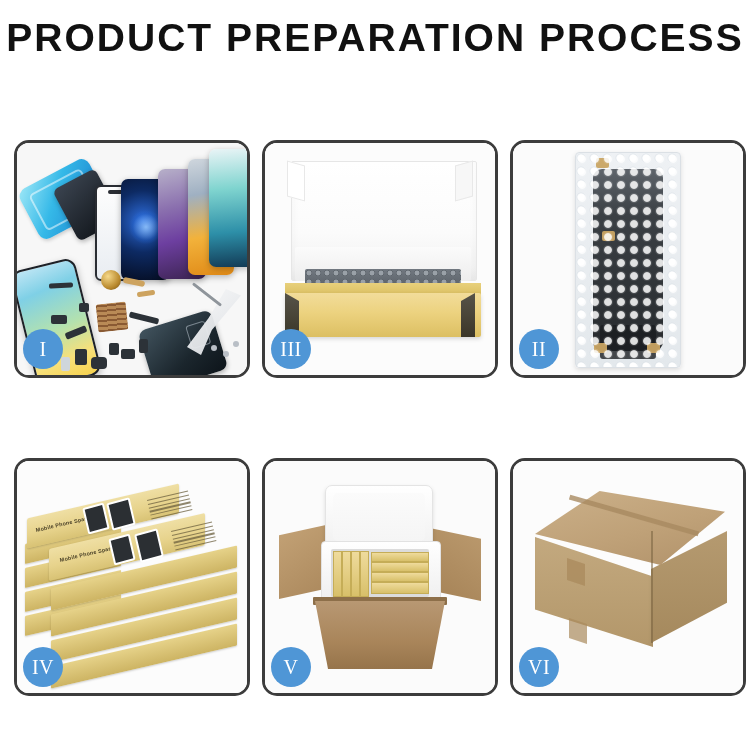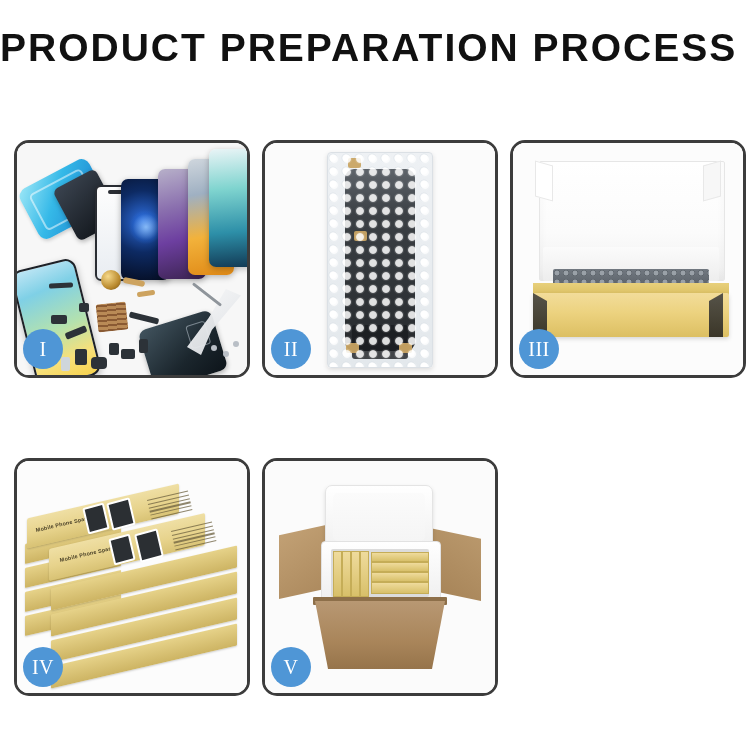--- a/index.html
+++ b/index.html
@@ -5,21 +5,21 @@
   html,body{margin:0;padding:0;}
   body{
     width:750px;height:750px;
     background:#ffffff;
     font-family:"Liberation Sans","DejaVu Sans",sans-serif;
     overflow:hidden;
     position:relative;
   }
   .page{width:750px;height:750px;position:relative;}
 
-  .header{padding-top:28px;}
+  .header{padding-top:18px;text-align:center;}
   .title{
     font-size:39px;font-weight:700;letter-spacing:2.0px;
     color:#111111;line-height:1.0;white-space:nowrap;
   }
   .subtitle{
     margin-top:15px;font-size:15.5px;font-weight:400;
     color:#1a1a1a;letter-spacing:0.15px;white-space:nowrap;
   }
 
   .grid{
@@ -437,53 +437,53 @@
           <div class="screw s3"></div>
         </div>
       </div>
       <div class="badge">
         <span>I</span>
       </div>
     </div>
 
     <div class="panel">
       <div class="panel-inner">
+        <div class="scene p3">
+          <div class="b3-lid"></div>
+          <div class="b3-lid-flapL"></div>
+          <div class="b3-lid-flapR"></div>
+          <div class="b3-foam"></div>
+          <div class="b3-contents"></div>
+          <div class="b3-side"></div>
+          <div class="b3-front"></div>
+          <div class="b3-cornerL"></div>
+          <div class="b3-cornerR"></div>
+        </div>
+      </div>
+      <div class="badge">
+        <span>III</span>
+      </div>
+    </div>
+
+    <div class="panel">
+      <div class="panel-inner">
         <div class="scene p2">
           <div class="bubble-bag">
             <div class="bb-screen"></div>
             <div class="bb-flex"></div>
             <div class="bb-tape t1"></div>
             <div class="bb-tape t2"></div>
             <div class="bb-tape t3"></div>
             <div class="bb-tape t4"></div>
             <div class="bb-overlay"></div>
           </div>
         </div>
       </div>
       <div class="badge">
         <span>II</span>
-      </div>
-    </div>
-
-    <div class="panel">
-      <div class="panel-inner">
-        <div class="scene p3">
-          <div class="b3-lid"></div>
-          <div class="b3-lid-flapL"></div>
-          <div class="b3-lid-flapR"></div>
-          <div class="b3-foam"></div>
-          <div class="b3-contents"></div>
-          <div class="b3-side"></div>
-          <div class="b3-front"></div>
-          <div class="b3-cornerL"></div>
-          <div class="b3-cornerR"></div>
-        </div>
-      </div>
-      <div class="badge">
-        <span>III</span>
       </div>
     </div>
 
     <div class="panel">
       <div class="panel-inner">
         <div class="scene p4">
           <div class="stack">
             <div class="sbox sb-edge e1"></div>
             <div class="sbox sb-edge e2"></div>
             <div class="sbox sb-edge e3"></div>
@@ -543,15 +543,31 @@
           </div>
           <div class="v-rim"></div>
           <div class="v-front"></div>
         </div>
       </div>
       <div class="badge">
         <span>V</span>
       </div>
     </div>
 
+    <div class="panel">
+      <div class="panel-inner">
+        <div class="scene p6">
+          <div class="c-top"></div>
+          <div class="c-seam"></div>
+          <div class="c-left"></div>
+          <div class="c-right"></div>
+          <div class="c-edge"></div>
+          <div class="c-tape1"></div>
+          <div class="c-tape2"></div>
+        </div>
+      </div>
+      <div class="badge">
+        <span>VI</span>
+      </div>
+    </div>
 
   </div>
 </div>
 
 </body></html>

